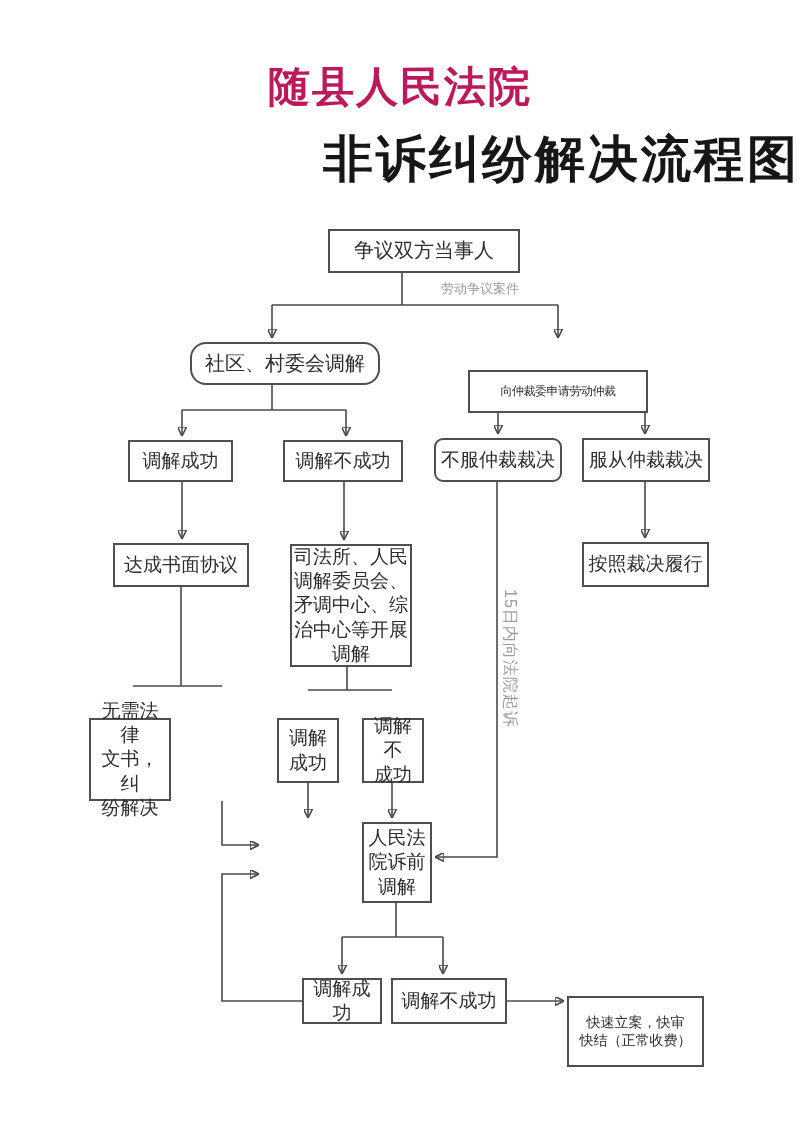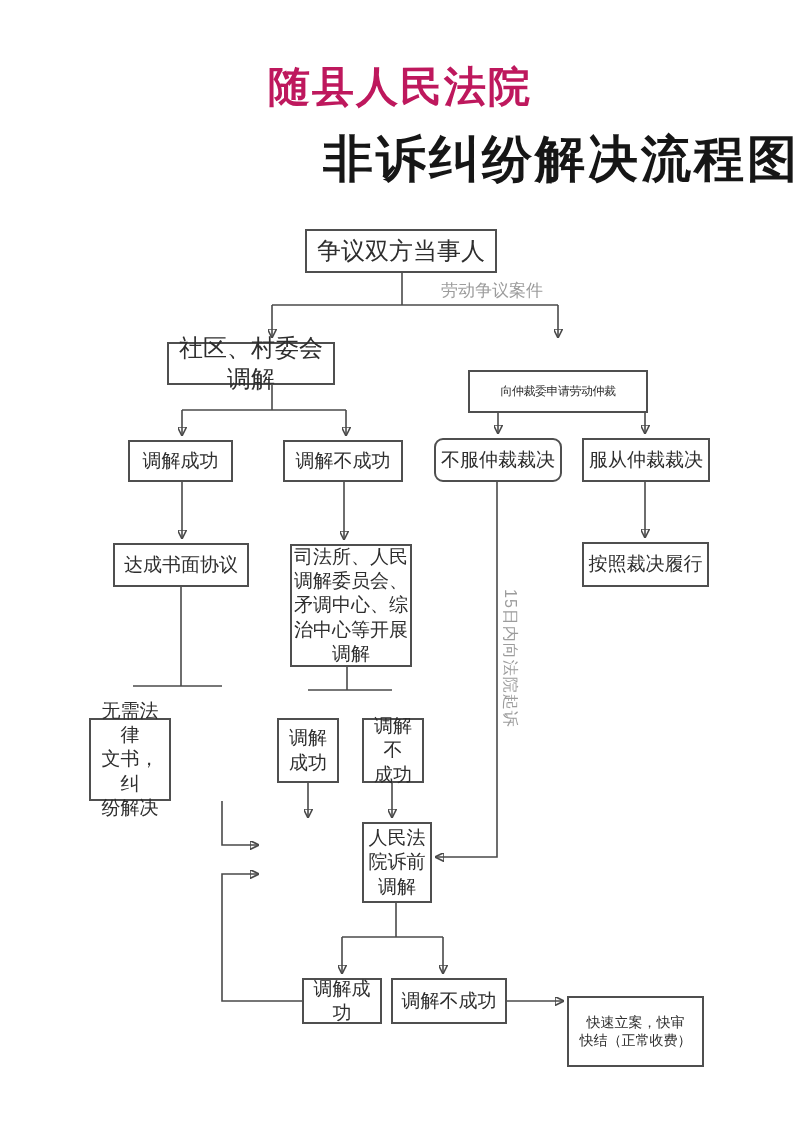--- a/index.html
+++ b/index.html
@@ -26,25 +26,25 @@
   .connectors{position:absolute;left:0;top:0;pointer-events:none;}
   .connectors path{stroke:#4a4a4a;stroke-width:1.6;fill:none;}
   .node{
     position:absolute;box-sizing:border-box;
     background:#ffffff;border:2px solid #4f4f4f;
     display:flex;align-items:center;justify-content:center;
     text-align:center;white-space:pre-line;
     color:#2e2e2e;font-size:19px;line-height:1.28;
     padding:2px;
   }
-  .fs20{font-size:24px;}
+  .fs20{font-size:20px;margin-left:23px;}
   .fs17{font-size:12px;letter-spacing:-0.5px;margin-top:28px;}
   .fs18{font-size:14px;margin-top:28px;}
   .edge-label{
-    position:absolute;color:#9c9c9c;font-size:17px;line-height:1;white-space:nowrap;
+    position:absolute;color:#9c9c9c;font-size:13px;line-height:1;white-space:nowrap;
   }
   .edge-label.vertical{
     font-size:16px;letter-spacing:1px;
     transform:rotate(90deg);transform-origin:0 0;
   }
 </style>
 </head>
 <body>
 
 <div class="page">
@@ -86,21 +86,21 @@
     <path d="M392 783 V817" marker-end="url(#ah)"></path>
     <path d="M222 801 V845 H258" marker-end="url(#ah)"></path>
     <path d="M302 1001 H222 V874 H258" marker-end="url(#ah)"></path>
     <path d="M342 937 V973" marker-end="url(#ah)"></path>
     <path d="M443 937 V973" marker-end="url(#ah)"></path>
     <path d="M507 1001 H563" marker-end="url(#ah)"></path>
   </svg>
 
   <div class="node fs20" style="left:305px;top:229px;width:192px;height:44px;">争议双方当事人</div>
 
-  <div class="node fs20" style="left:167px;top:342px;width:168px;height:43px;">社区、村委会调解</div>
+  <div class="node fs20" style="left:167px;top:342px;width:190px;height:43px;border-radius:16px;">社区、村委会调解</div>
 
   <div class="node fs17" style="left:468px;top:342px;width:180px;height:43px;">向仲裁委申请劳动仲裁</div>
 
   <div class="node" style="left:128px;top:440px;width:105px;height:42px;">调解成功</div>
 
   <div class="node" style="left:283px;top:440px;width:120px;height:42px;">调解不成功</div>
 
   <div class="node" style="left:434px;top:438px;width:128px;height:44px;border-radius:9px;">不服仲裁裁决</div>
 
   <div class="node" style="left:582px;top:438px;width:128px;height:44px;">服从仲裁裁决</div>

